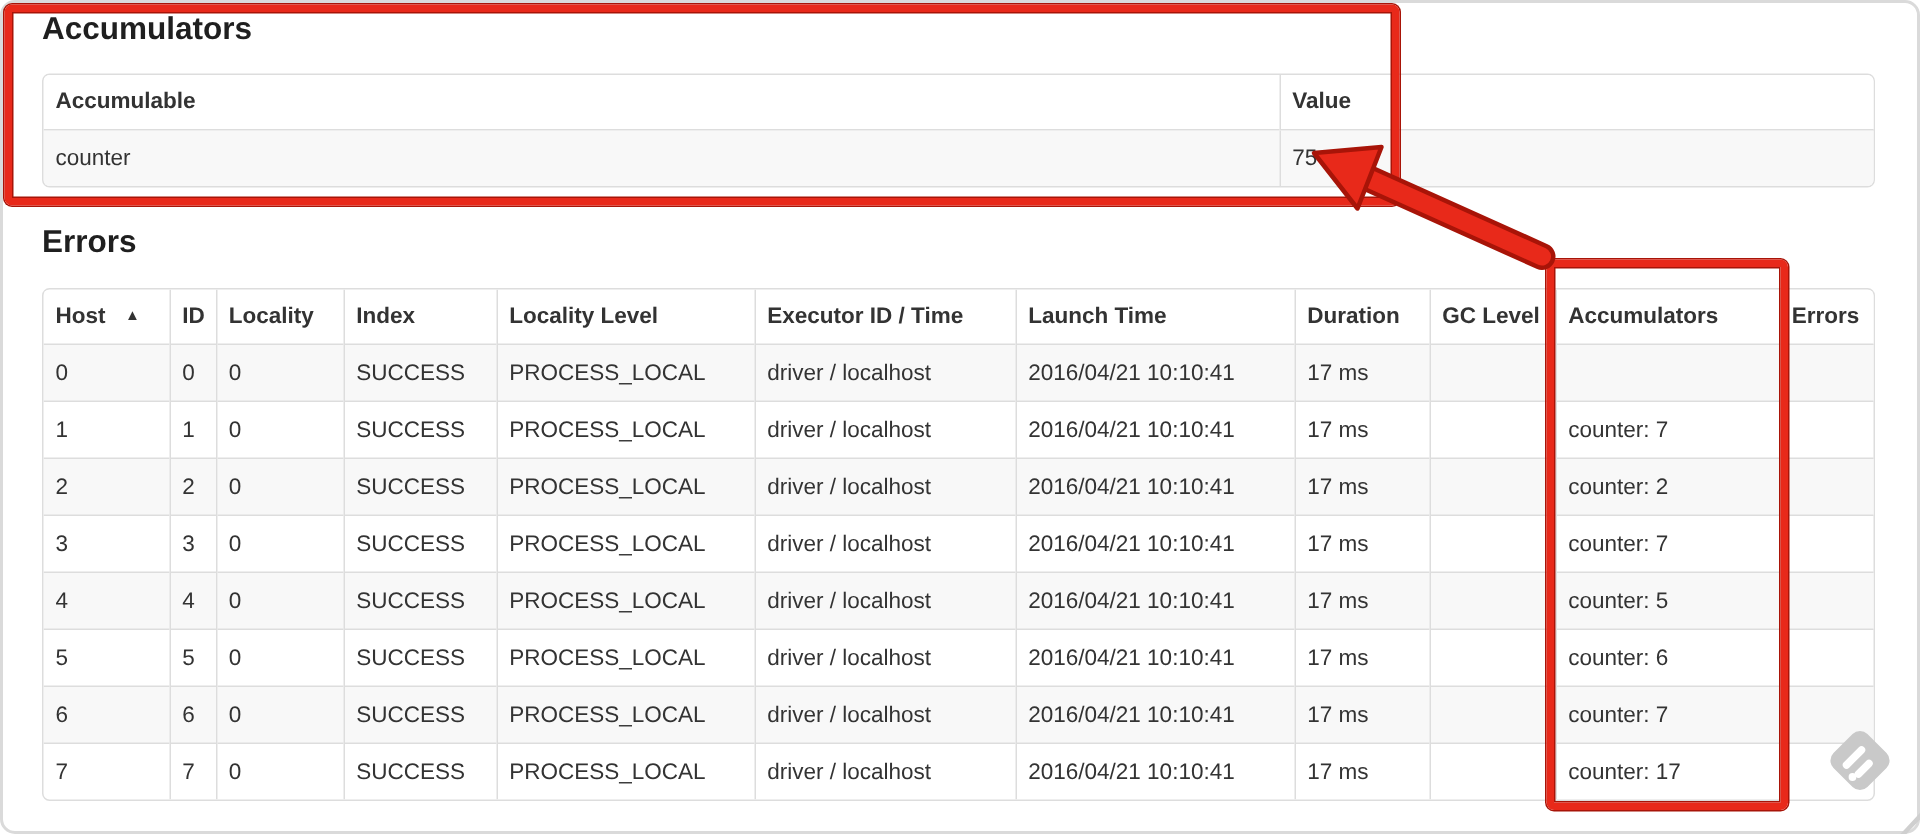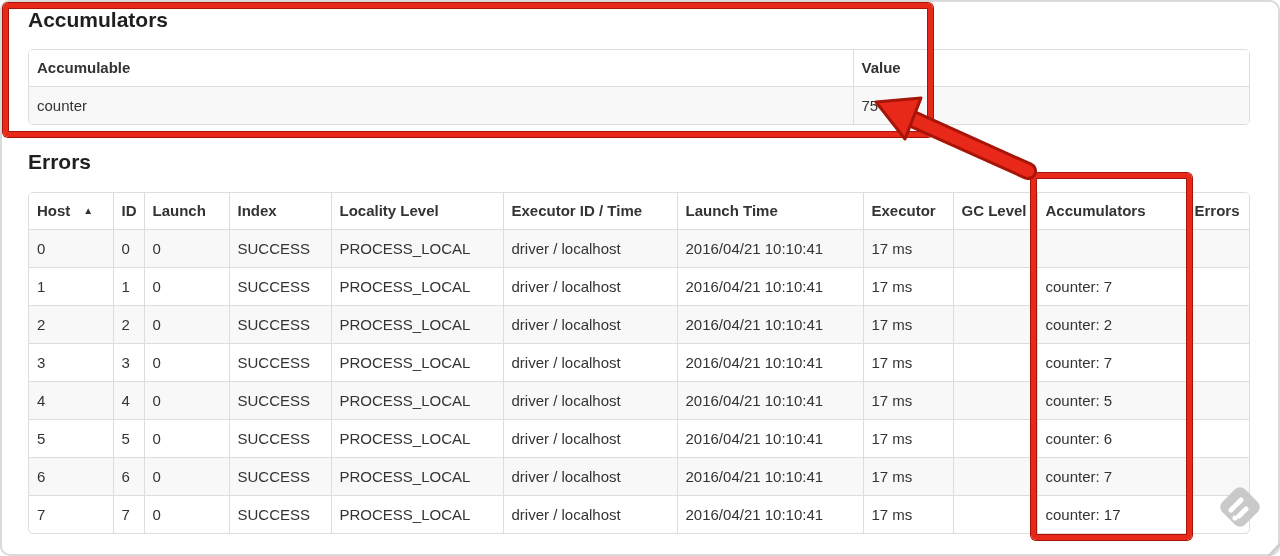--- a/index.html
+++ b/index.html
@@ -92,26 +92,26 @@
       <col style="width:186px">
         <col style="width:90px">
         <col style="width:84px">
       <col style="width:149px">
         <col style="width:65px">
     </colgroup>
     <thead>
         <tr id="tasks-head-row">
           <th><span>Host</span><span class="sort-icon">▲</span></th>
           <th><span>ID</span></th>
-          <th><span>Launch</span></th>
+          <th><span>Locality</span></th>
           <th><span>Index</span></th>
           <th><span>Locality Level</span></th>
           <th><span>Executor ID / Time</span></th>
           <th><span>Launch Time</span></th>
-          <th><span>Executor</span></th>
+          <th><span>Duration</span></th>
           <th><span>GC Level</span></th>
           <th><span>Accumulators</span></th>
           <th><span>Errors</span></th>
         </tr>
       </thead>
     <tbody id="tasks-body">
         <tr>
           <td>0</td>
           <td>0</td>
           <td>0</td>

